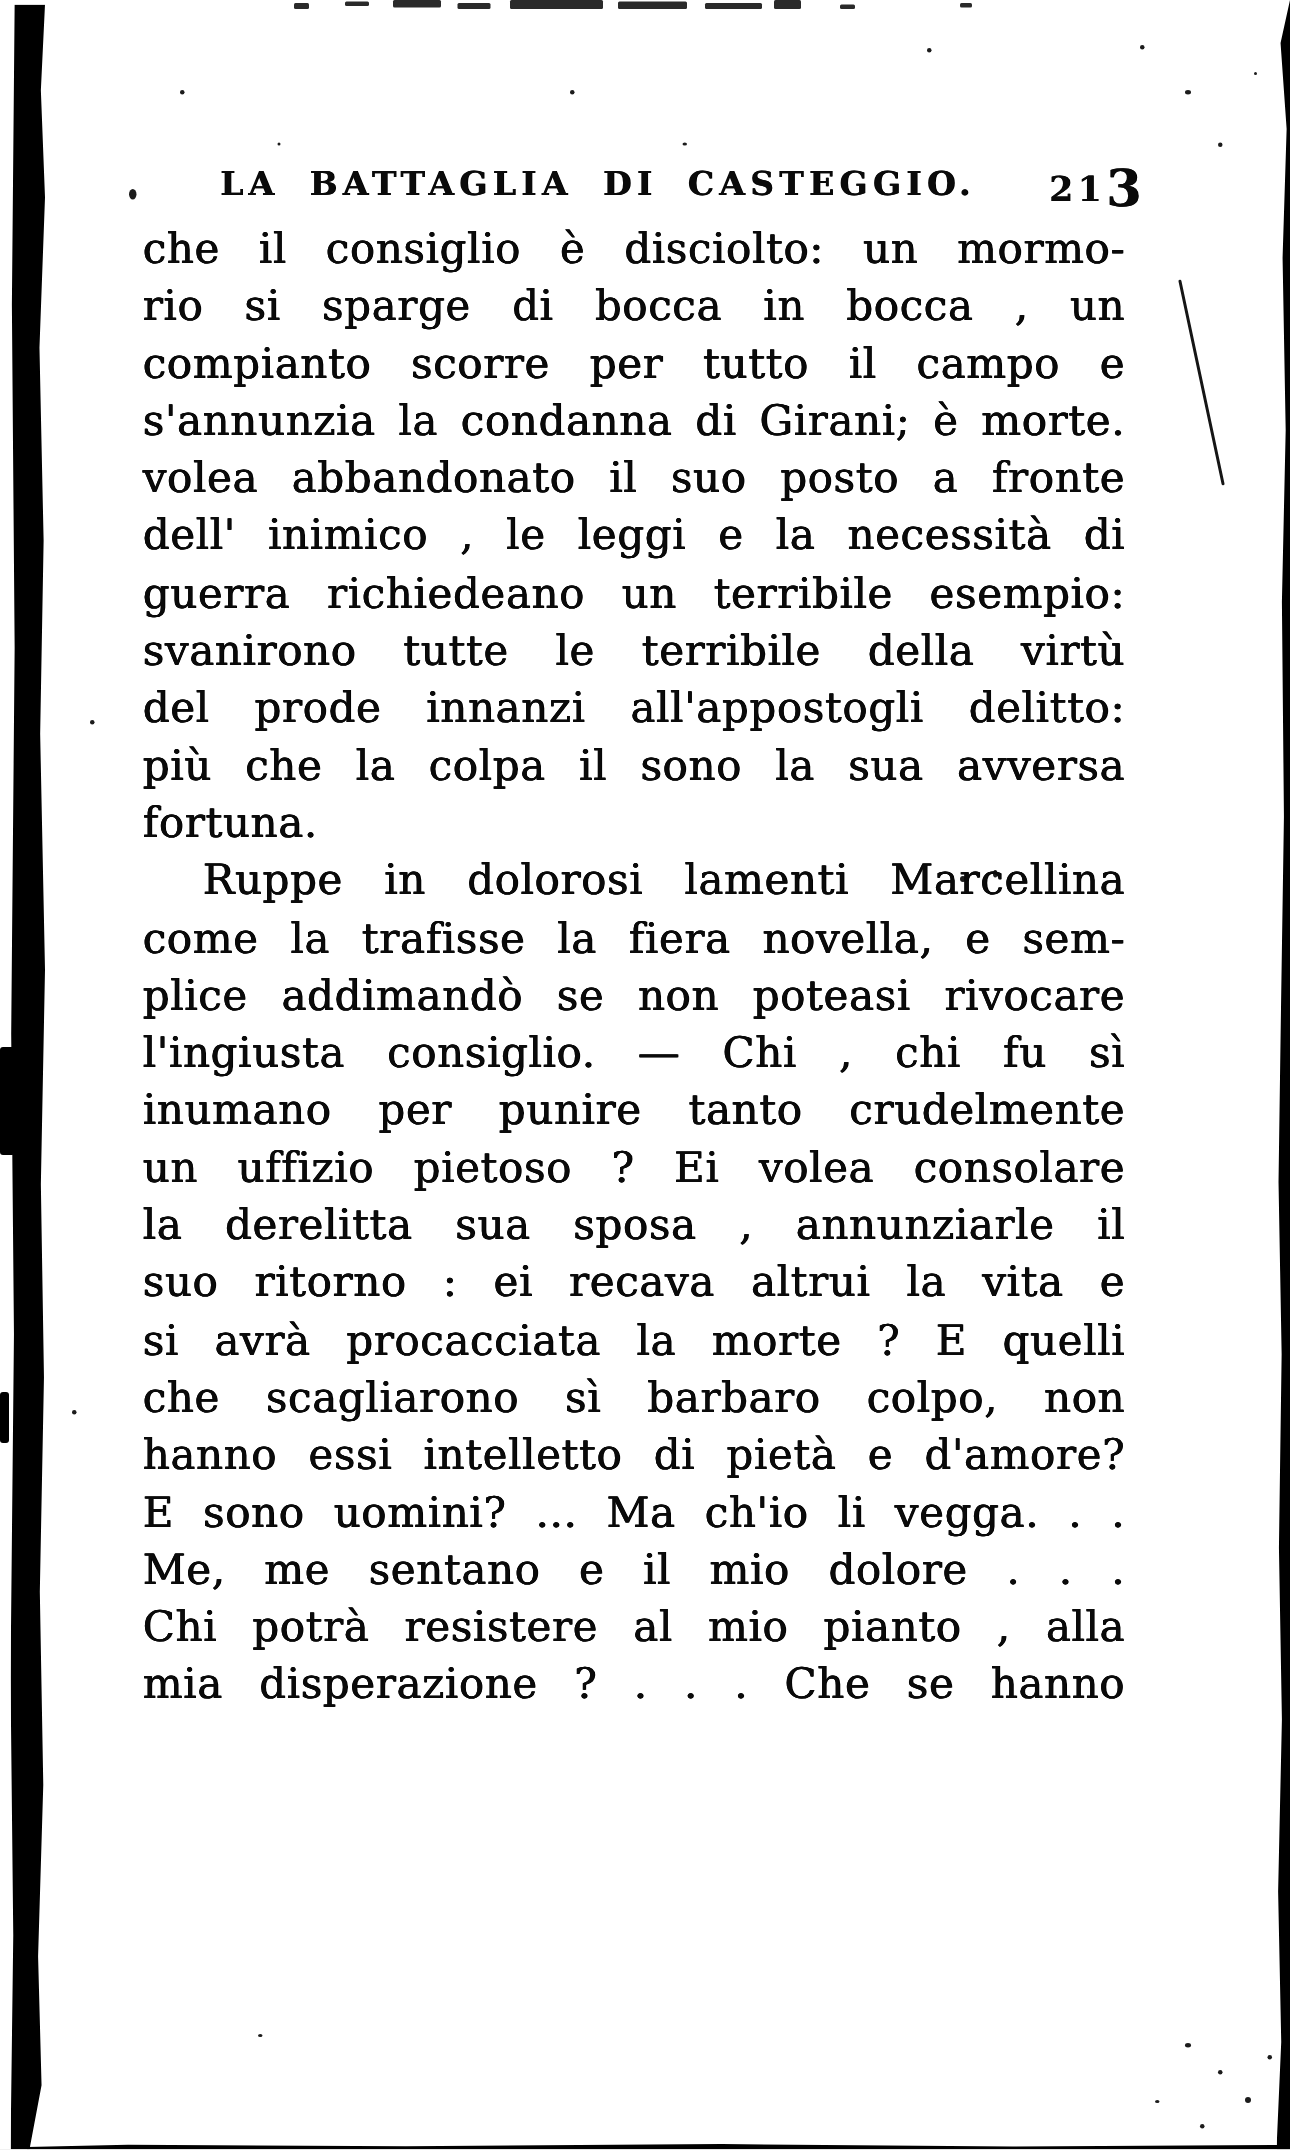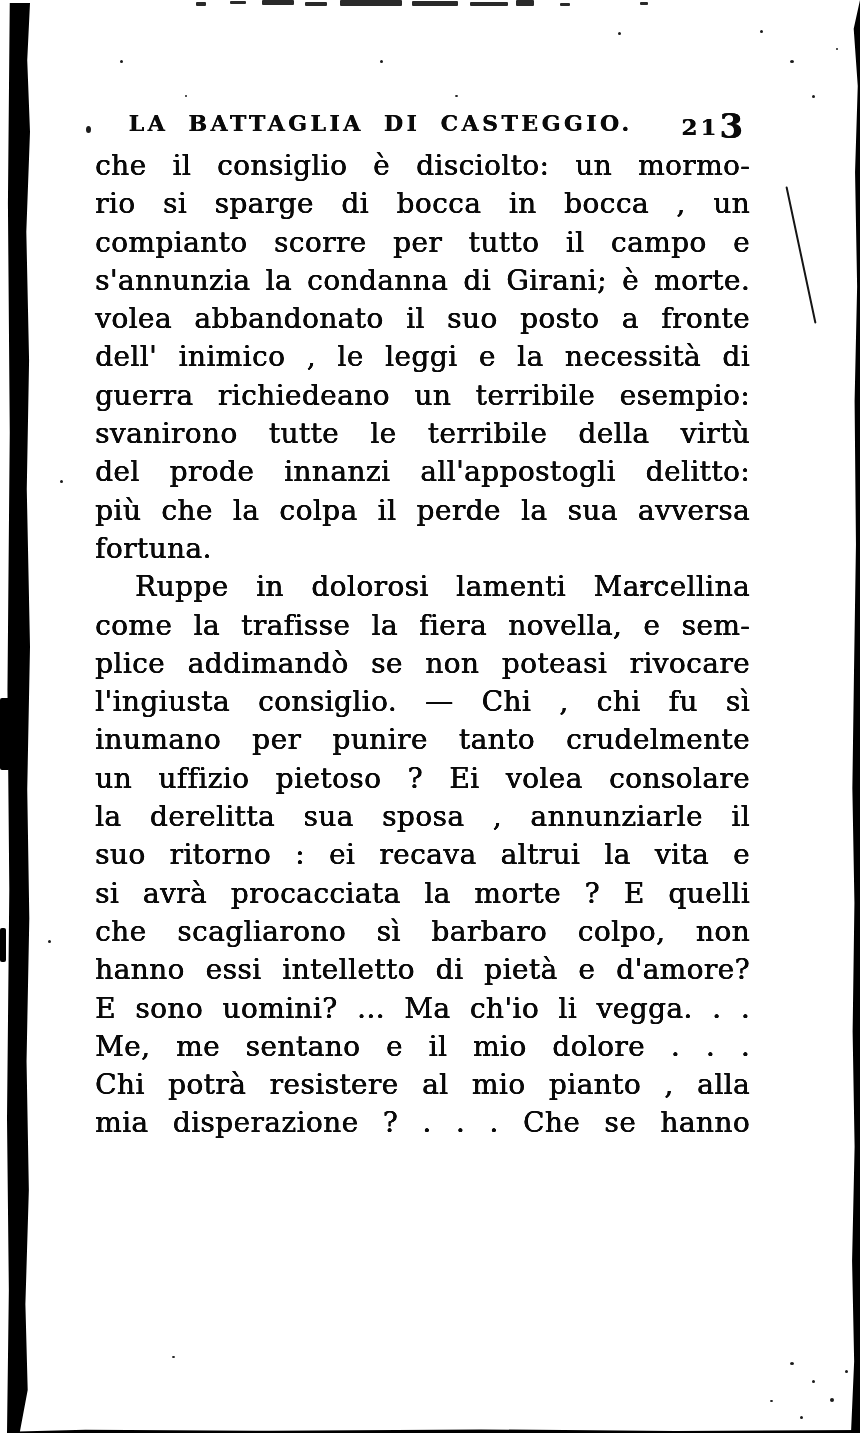--- a/index.html
+++ b/index.html
@@ -25,21 +25,21 @@
   }
   .band-bottom{
     position:absolute;left:18px;right:0;bottom:0;height:4px;background:#000;
     clip-path:polygon(0 60%,8% 20%,30% 45%,55% 10%,78% 50%,100% 25%,100% 100%,0 100%);
   }
   .blob{position:absolute;background:#000;border-radius:2px;}
   .speck{position:absolute;background:#1c1c1c;border-radius:50%;}
   .dash{position:absolute;background:#2a2a2a;border-radius:1px;}
   .scratch{position:absolute;background:#151515;border-radius:2px;}
   
-  .header{position:absolute;left:88px;top:110px;width:655px;height:40px;}
+  .header{position:absolute;left:106px;top:110px;width:655px;height:40px;}
   .header-title{
     display:block;text-align:center;
     font-size:22px;font-weight:bold;letter-spacing:3.5px;word-spacing:9px;
     padding-right:70px;
     text-shadow:0.4px 0 0 #000;
     white-space:nowrap;
   }
   .pagenum{
     position:absolute;right:0;top:-4px;
     font-size:23px;font-weight:bold;letter-spacing:3px;
@@ -115,21 +115,21 @@
   <div class="text-block">
       <div class="line">che il consiglio è disciolto: un mormo-</div>
       <div class="line">rio si sparge di bocca in bocca , un</div>
       <div class="line">compianto scorre per tutto il campo e</div>
       <div class="line">s'annunzia la condanna di Girani; è morte.</div>
       <div class="line">volea abbandonato il suo posto a fronte</div>
       <div class="line">dell' inimico , le leggi e la necessità di</div>
       <div class="line">guerra richiedeano un terribile esempio:</div>
       <div class="line">svanirono tutte le terribile della virtù</div>
       <div class="line">del prode innanzi all'appostogli delitto:</div>
-      <div class="line">più che la colpa il perde la sua avversa</div>
+      <div class="line">più che la colpa il sono la sua avversa</div>
       <div class="line endpara">fortuna.</div>
       <div class="line indent">Ruppe in dolorosi lamenti Marcellina</div>
       <div class="line">come la trafisse la fiera novella, e sem-</div>
       <div class="line">plice addimandò se non poteasi rivocare</div>
       <div class="line">l'ingiusta consiglio. — Chi , chi fu sì</div>
       <div class="line">inumano per punire tanto crudelmente</div>
       <div class="line">un uffizio pietoso ? Ei volea consolare</div>
       <div class="line">la derelitta sua sposa , annunziarle il</div>
       <div class="line">suo ritorno : ei recava altrui la vita e</div>
       <div class="line">si avrà procacciata la morte ? E quelli</div>

